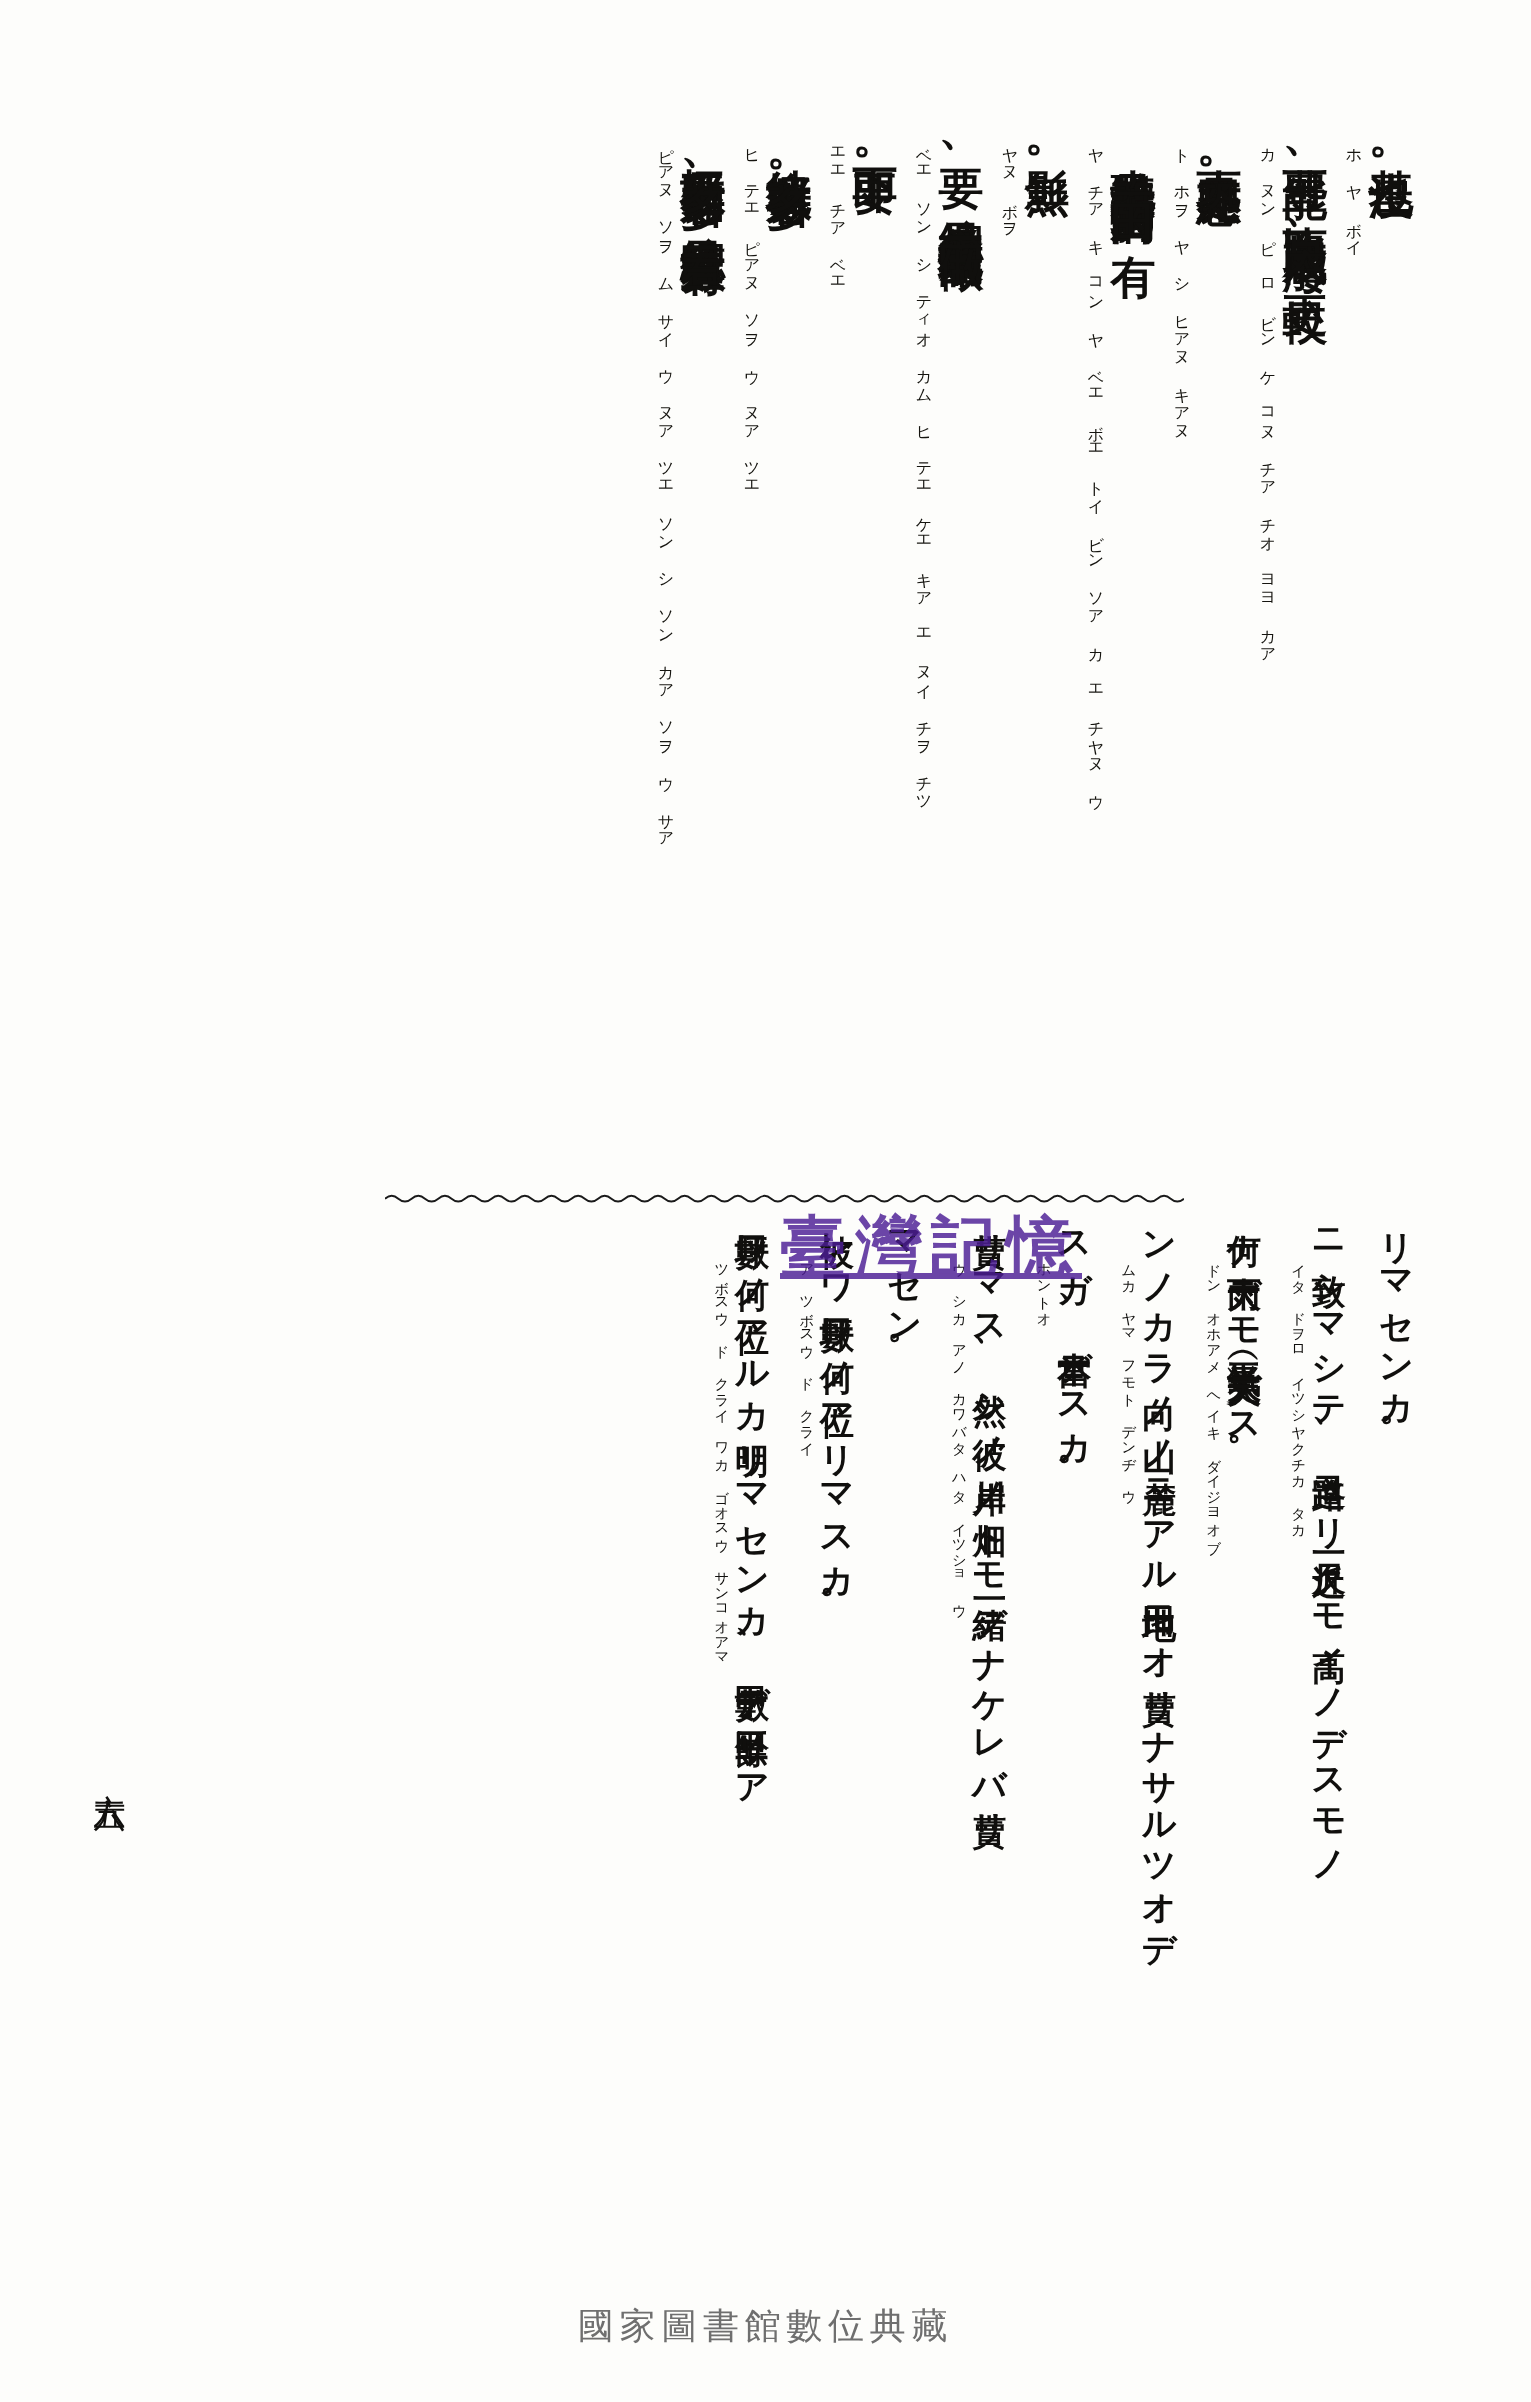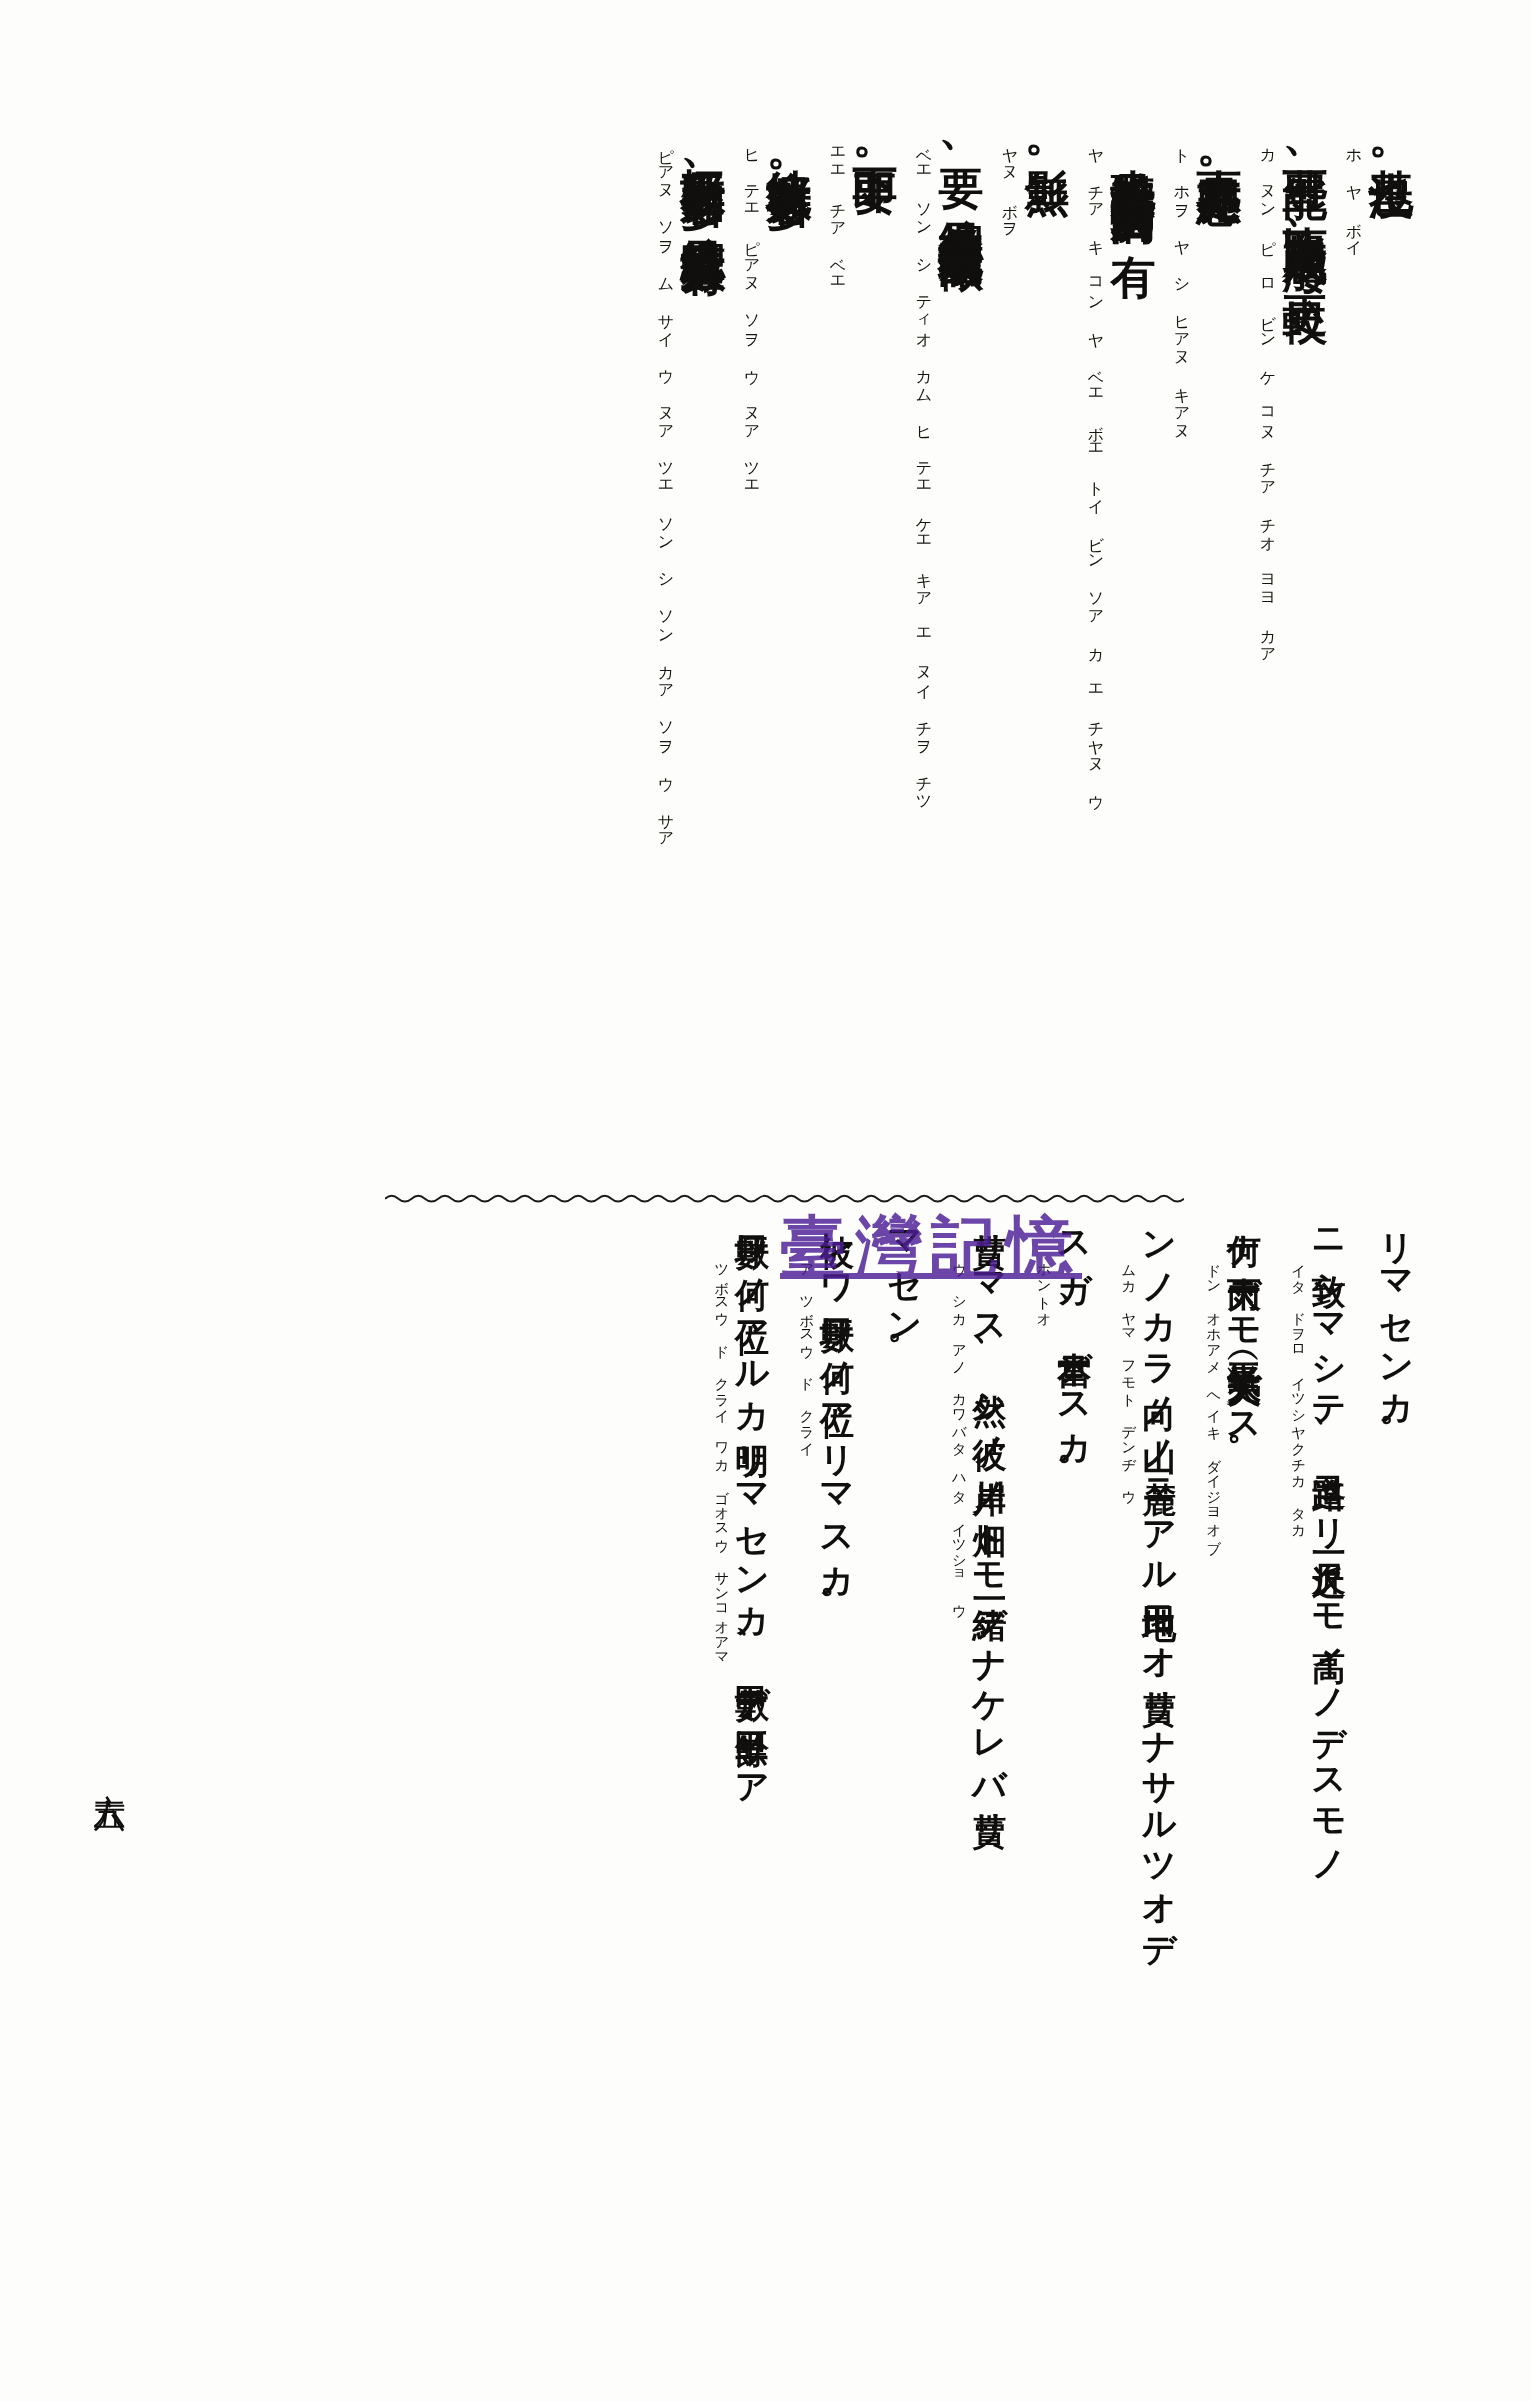--- a/index.html
+++ b/index.html
@@ -263,15 +263,16 @@
     </div>
 
   </div>
 
   <div class="page-number">六六五</div>
 
   <div class="wm-stamp">
     <div class="wm-main">臺灣記憶</div>
   </div>
 
+  <div class="footer-mark">國家圖書館數位典藏</div>
 
 </div>
 
 
 </body></html>

